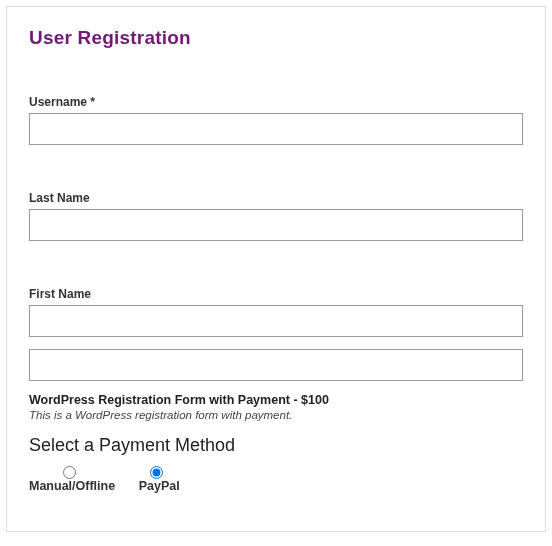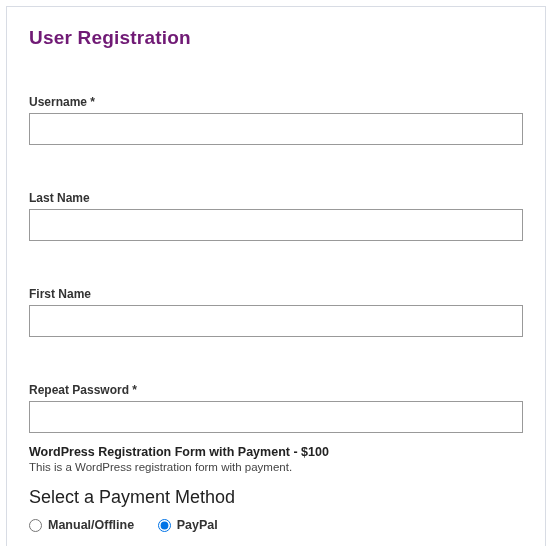--- a/index.html
+++ b/index.html
@@ -40,39 +40,41 @@
       font-size: 13px;
       background: #fff;
     }
     .product-line {
       font-weight: 600;
       font-size: 12.5px;
       color: #222;
       margin-top: 8px;
     }
     .product-desc {
+      font-style: italic;
       font-size: 11.5px;
       color: #444;
       margin-top: 2px;
       margin-bottom: 14px;
     }
     .pay-title {
       font-size: 18px;
       font-weight: 400;
       color: #222;
       margin-bottom: 10px;
     }
     .radios { margin-bottom: 18px; }
     .radio-item {
       display: inline-flex;
       align-items: center;
       margin-right: 20px;
       font-weight: 600;
       font-size: 12.5px;
       cursor: pointer;
+      flex-direction: column;
     }
     .radio-item input {
       margin-right: 6px;
       accent-color: #0073e6;
       width: 13px; height: 13px;
     }
   </style>
 </head>
 <body>
 
@@ -91,21 +93,20 @@
     <input type="text" value="" style="">
   </div>
 
   <div class="field">
     <label>First Name</label>
     <input type="text" value="" style="">
   </div>
 
 
   <div class="field">
-    <label>Repeat Password *</label>
     <input type="password" value="" style="">
   </div>
 
   <div class="product-line">WordPress Registration Form with Payment - $100</div>
   <div class="product-desc">This is a WordPress registration form with payment.</div>
 
   <div class="pay-title">Select a Payment Method</div>
 
   <div class="radios">
     <label class="radio-item">

